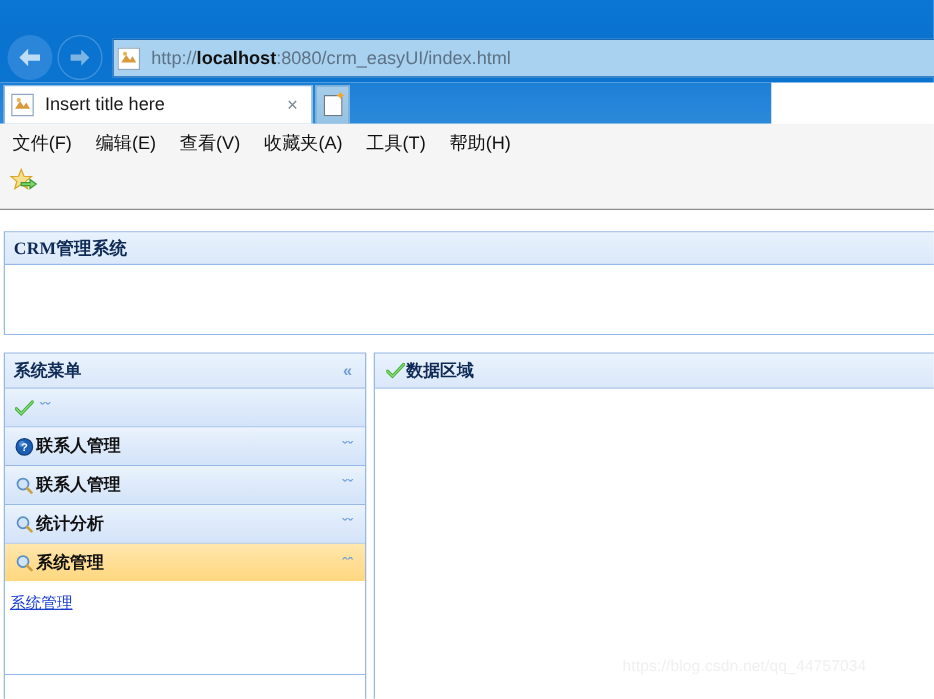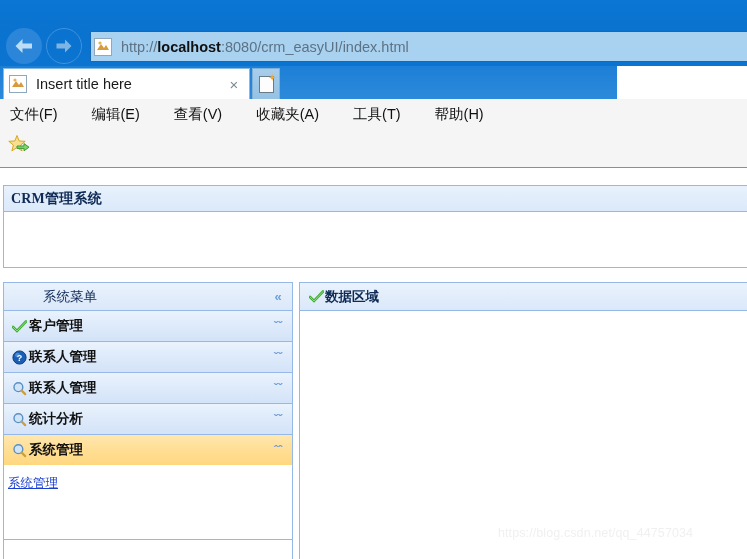--- a/index.html
+++ b/index.html
@@ -88,21 +88,21 @@
   }
 
   
   #menu-area {
     position: absolute; left: 0; top: 99px; width: 747px; height: 69px;
     background: #f5f5f5;
     border-bottom: 1px solid #8e8e8e;
   }
   #menu-bar {
     position: absolute; left: 0; top: 3px; height: 25px;
-    display: flex; align-items: center; padding-left: 10px; gap: 15px;
+    display: flex; align-items: center; padding-left: 10px;
   }
   .menu-item {
     font-size: 14.5px; color: #111111; margin-right: 19px; white-space: nowrap;
     cursor: default;
   }
   #fav-toolbar {
     position: absolute; left: 6px; top: 31px; height: 30px;
     display: flex; align-items: center;
   }
   #add-favorite-button {
@@ -143,21 +143,21 @@
     border: 1px solid #95b8e7; background: #ffffff;
   }
   #west-header {
     height: 28px;
     background: linear-gradient(to bottom, #eaf3fd 0%, #e2edfb 50%, #dbe8fa 100%);
     border-bottom: 1px solid #95b8e7;
     display: flex; align-items: center; padding: 0 6px 0 7px;
   }
   #west-title {
     font-family: "Liberation Serif", "DejaVu Serif", serif;
-    font-weight: normal; font-size: 13.5px; color: #0e2a55; flex: 1; margin-left: 32px;
+    font-weight: bold; font-size: 13.5px; color: #0e2a55; flex: 1;
   }
   .panel-tool {
     width: 16px; height: 16px; display: flex; align-items: center; justify-content: center;
     cursor: pointer;
   }
   .chev {
     font-size: 13px; line-height: 13px; color: #6f9fd8; font-weight: bold;
   }
 
   .accordion-item { border-bottom: 1px solid #95b8e7; }
@@ -301,21 +301,20 @@
     </div>
 
     <div class="accordion-item">
       <div class="accordion-head">
         <span class="acc-icon">
           <svg width="15" height="13" viewBox="0 0 15 13">
             <path d="M1 7 L5 11 L14 1.5" stroke="#3fae32" stroke-width="2.6" fill="none" stroke-linecap="round"></path>
             <path d="M1 7 L5 11 L14 1.5" stroke="#8ddc7e" stroke-width="1" fill="none" stroke-linecap="round"></path>
           </svg>
         </span>
-        <span class="acc-label">客户管理</span>
         <span class="panel-tool">
           <span class="chev">ˇˇ</span>
         </span>
       </div>
     </div>
 
     <div class="accordion-item">
       <div class="accordion-head">
         <span class="acc-icon">
           <svg width="15" height="15" viewBox="0 0 15 15">

